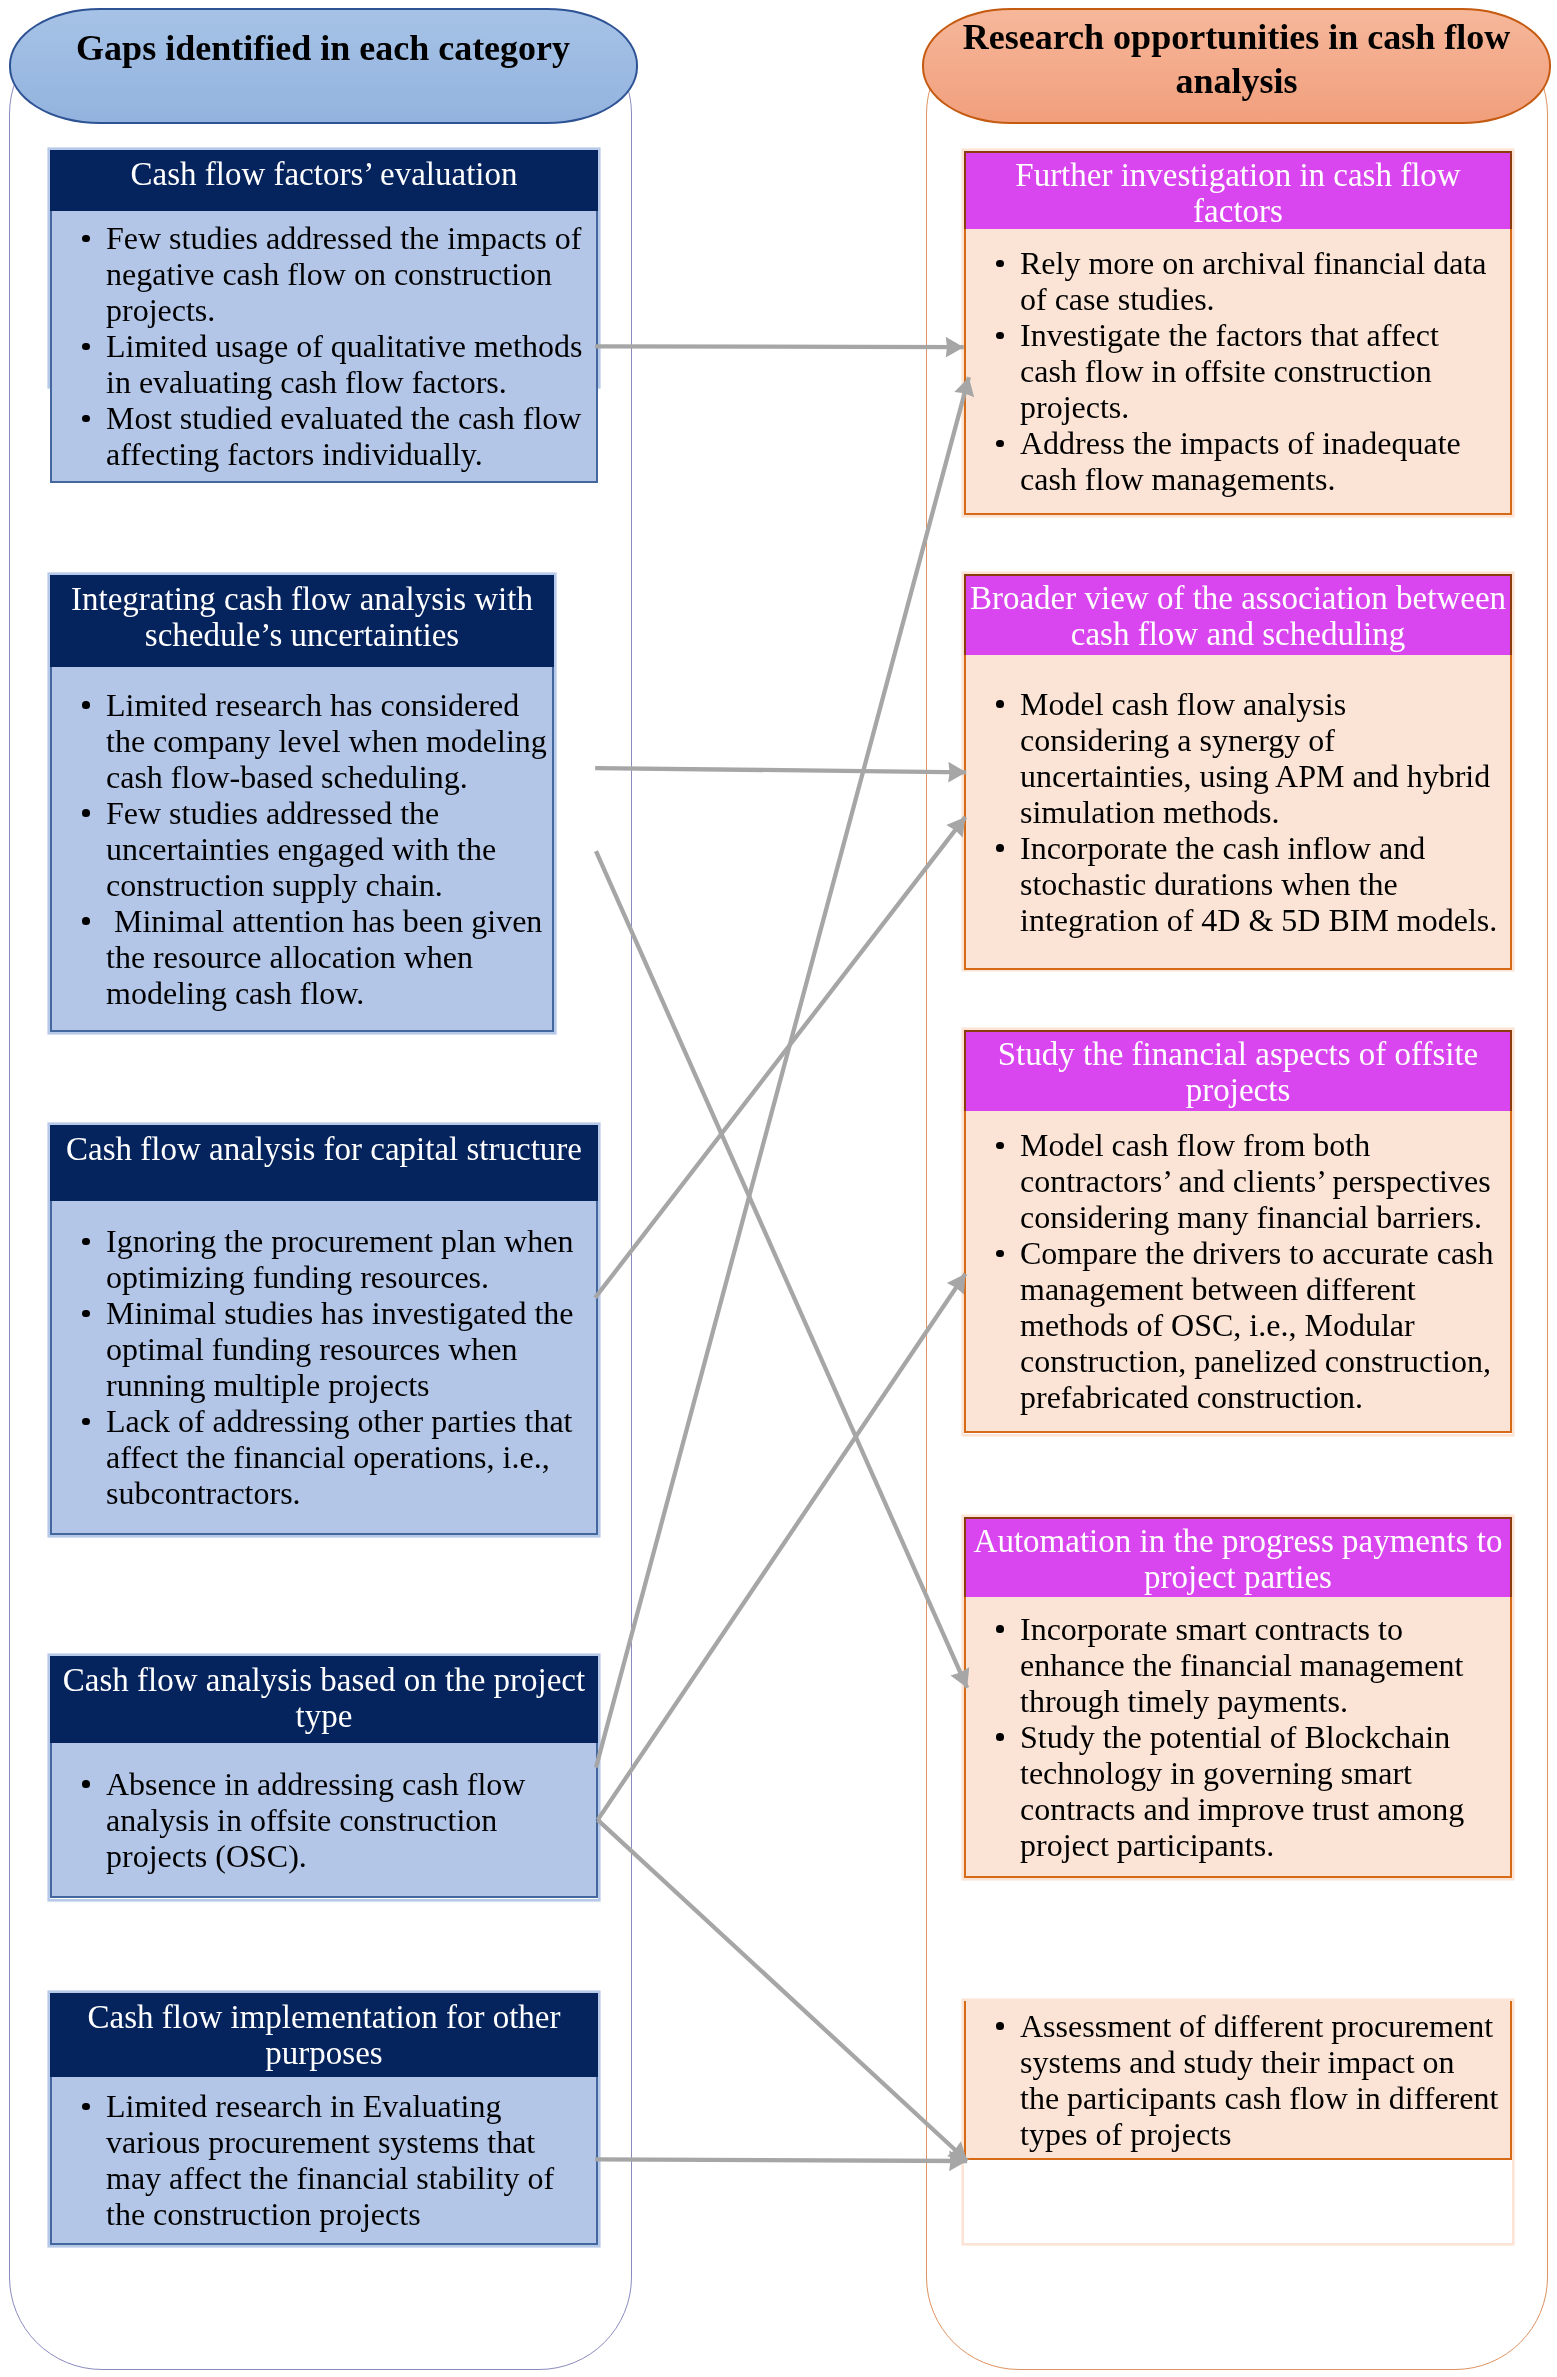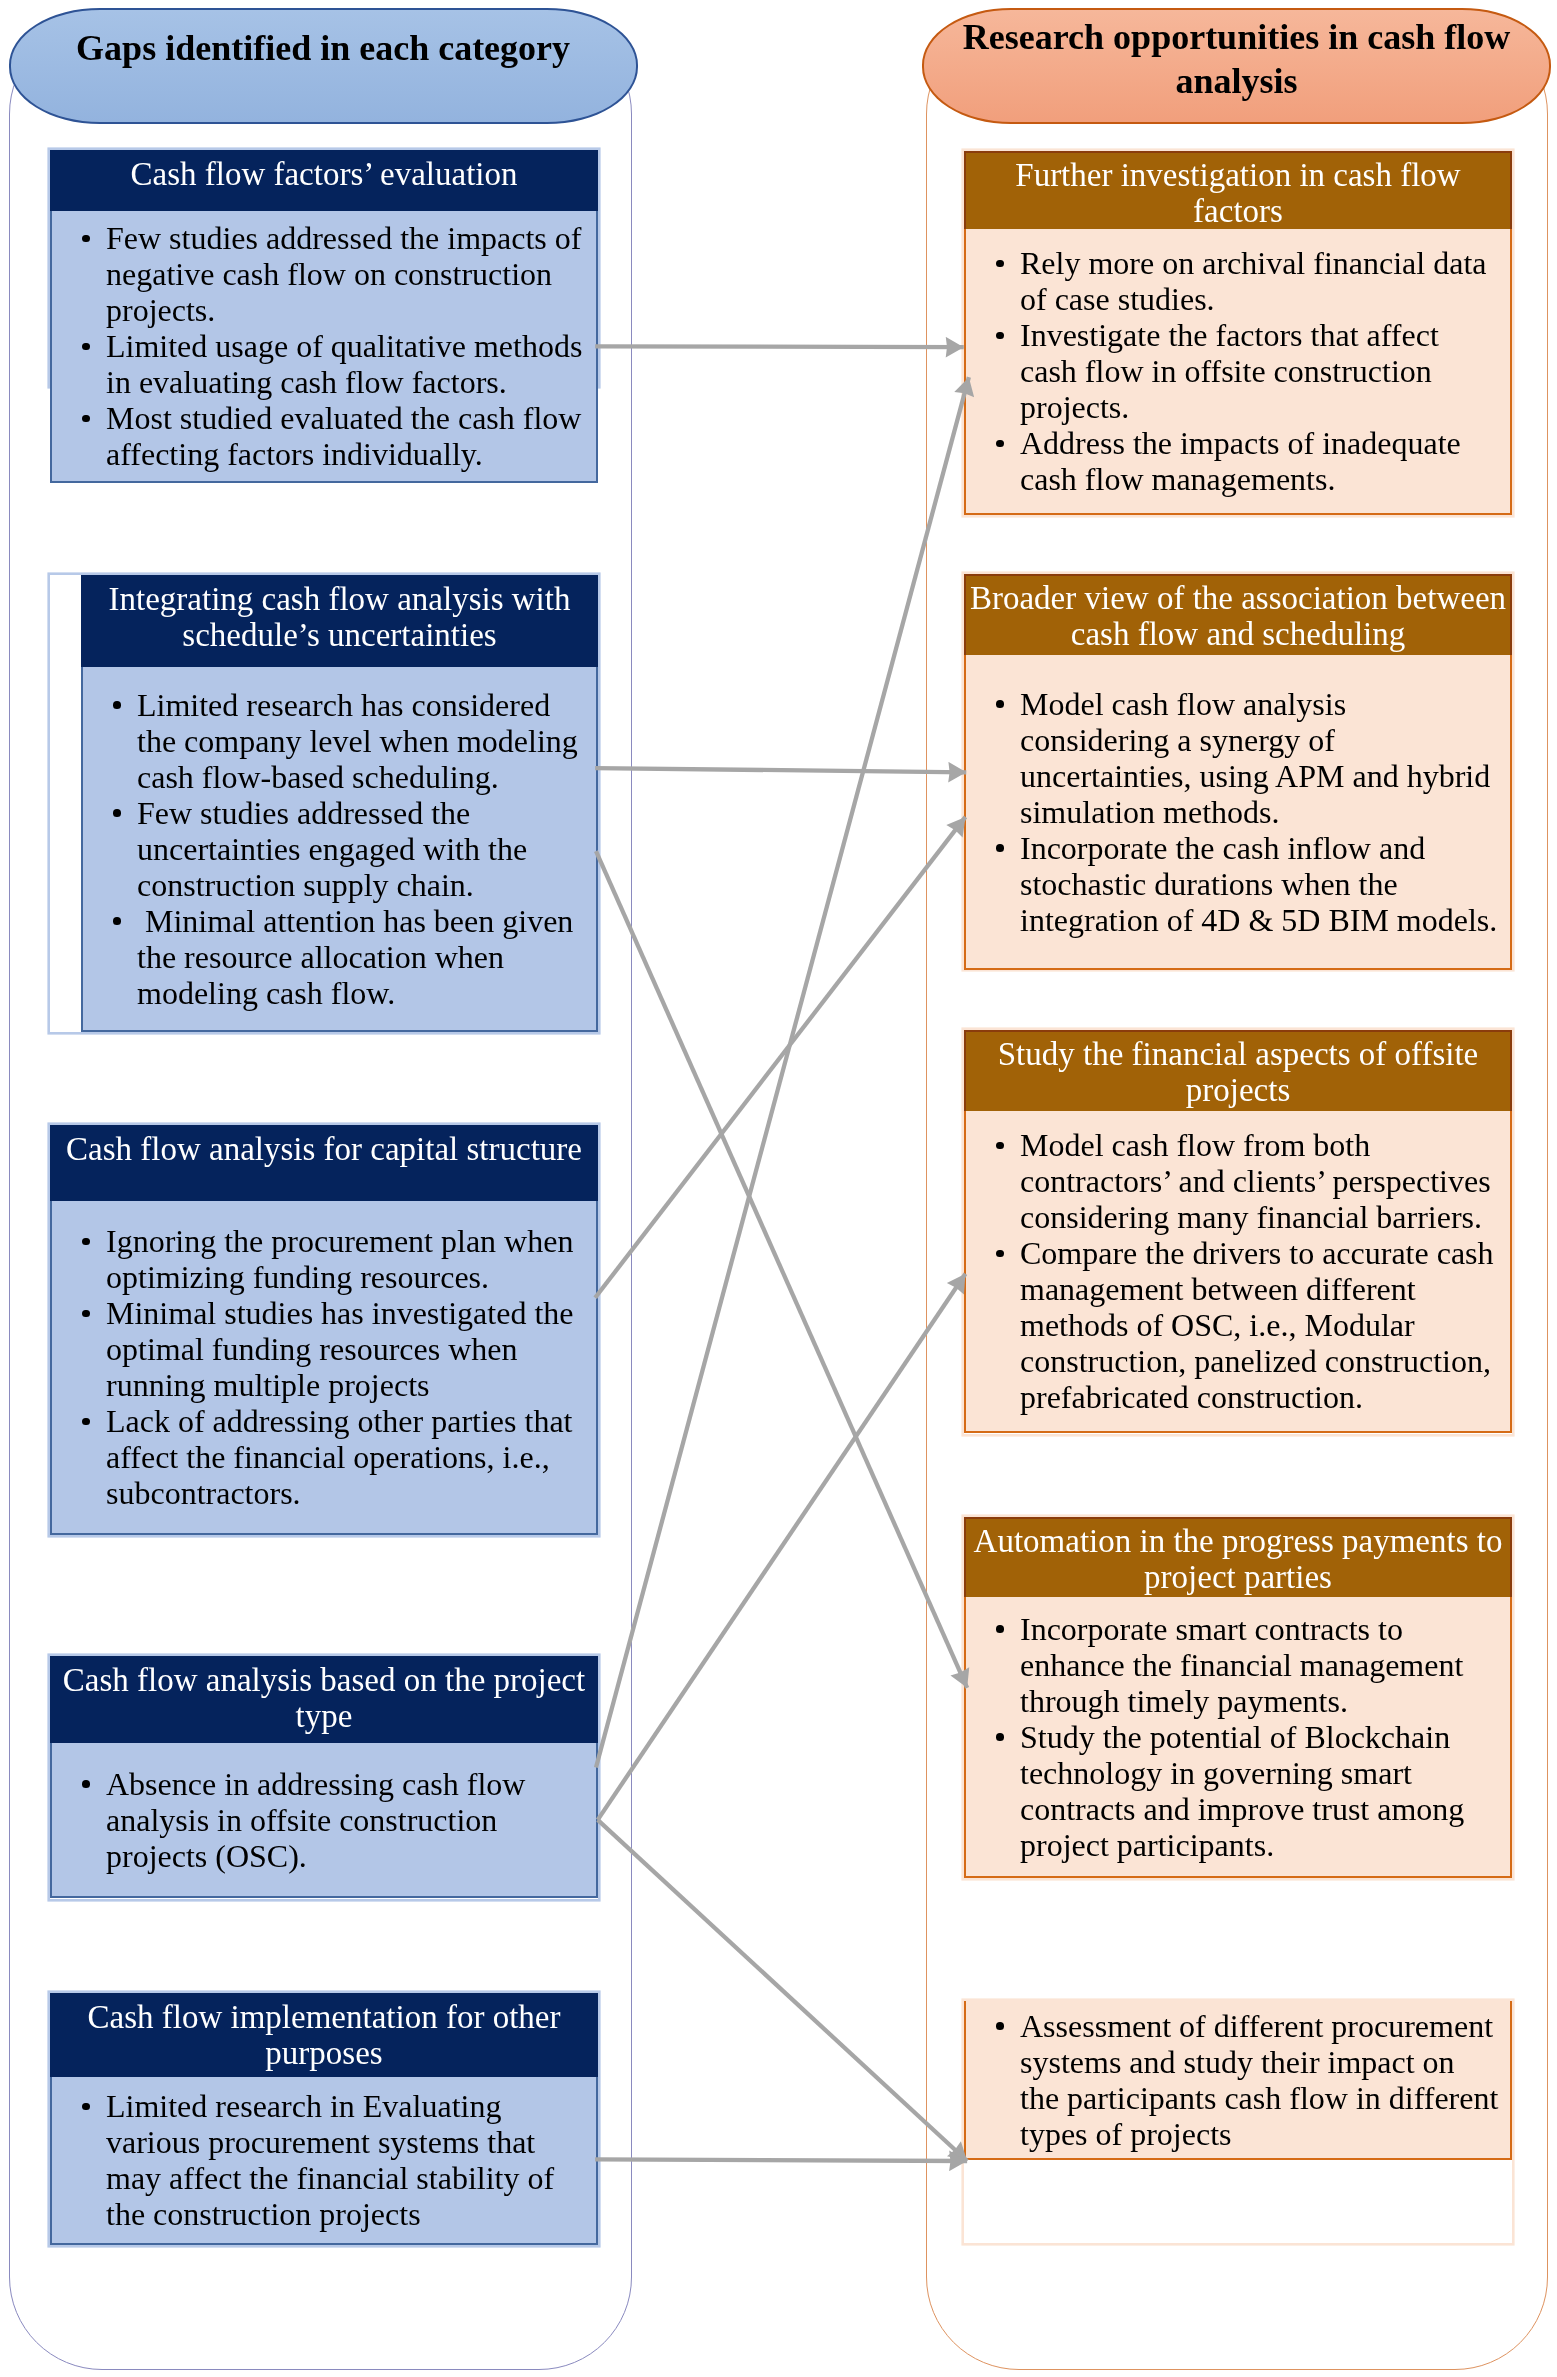--- a/index.html
+++ b/index.html
@@ -34,21 +34,21 @@
      color:#000;margin:0;}
   .card li .bul{position:absolute;left:30px;top:14.6px;width:7.7px;height:7.7px;
      border-radius:50%;background:#000;}
 
   .lcard .ttl{background:#05235C;}
   .lcard .bod{background:#B3C6E7;border:2.6px solid #44689E;border-top:none;}
   .lcard{box-shadow:0 0 0 2.6px #B7C9E8;}
   .rcard{box-shadow:0 0 0 2.6px #FBE4D5;}
   .lcard .ttl{border:2.6px solid #05235C;border-bottom:none;}
 
-  .rcard .ttl{background:#a16207;}
+  .rcard .ttl{background:#d946ef;}
   .rcard .bod{background:#FBE4D5;border:2.6px solid #D56B16;border-top:none;}
   .rcard .ttl{border:2.6px solid #8A3C0C;border-bottom:none;}
 
   #arrows{position:absolute;left:0;top:0;width:1558px;height:2377px;}
 </style>
 </head>
 <body>
 
 <div id="stage">
   <div class="col-frame" id="left-frame"></div>
@@ -58,21 +58,21 @@
   <div class="card lcard" style="left:50px;top:150px;width:548px;height:236px;">
     <div class="ttl" style="height:61px;">Cash flow factors’ evaluation</div>
     <div class="bod" style="height:272px;">
       <ul>
         <li><span class="bul"></span><span>Few studies addressed the impacts of negative cash flow on construction projects.</span></li>
         <li><span class="bul"></span><span>Limited usage of qualitative methods in evaluating cash flow factors.</span></li>
         <li><span class="bul"></span><span>Most studied evaluated the cash flow affecting factors individually.</span></li>
       </ul>
     </div>
   </div>
-  <div class="card lcard" style="left:50px;top:575px;width:548px;height:457px;padding-left:31px;">
+  <div class="card lcard" style="left:50px;top:575px;width:504px;height:457px;">
     <div class="ttl" style="height:92px;">Integrating cash flow analysis with schedule’s uncertainties</div>
     <div class="bod" style="height:365px;">
       <ul>
         <li><span class="bul"></span><span>Limited research has considered the company level when modeling cash flow-based scheduling.</span></li>
         <li><span class="bul"></span><span>Few studies addressed the uncertainties engaged with the construction supply chain.</span></li>
         <li><span class="bul"></span><span>&nbsp;Minimal attention has been given the resource allocation when modeling cash flow.</span></li>
       </ul>
     </div>
   </div>
   <div class="card lcard" style="left:50px;top:1125px;width:548px;height:410px;">

